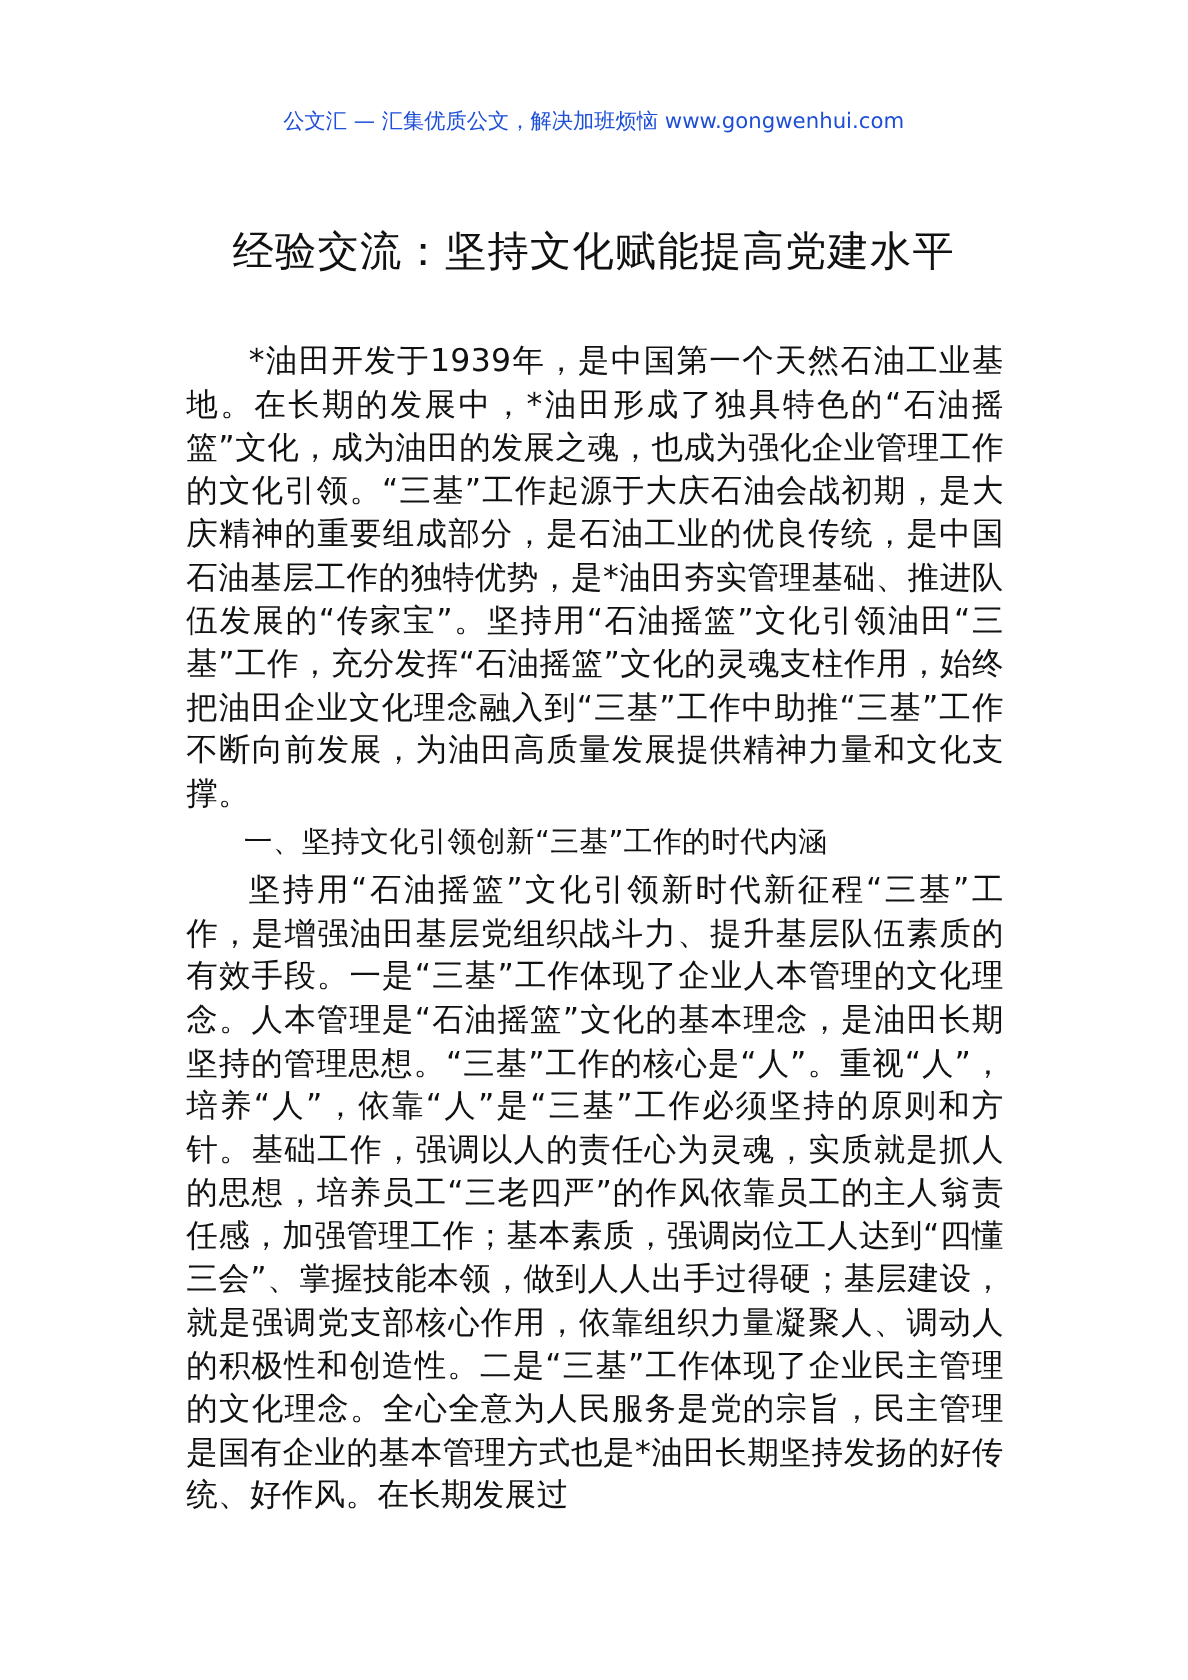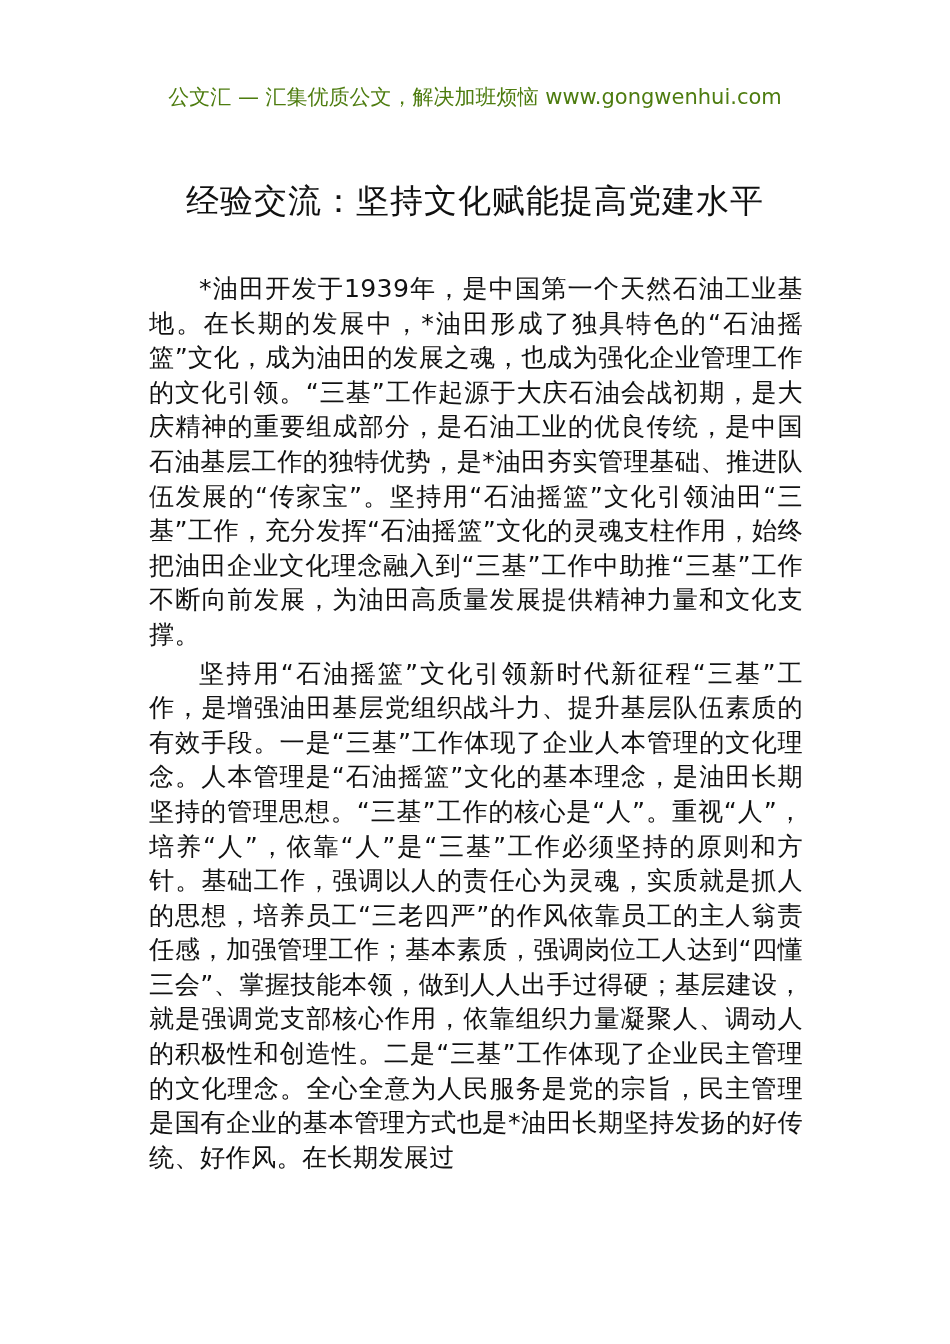--- a/index.html
+++ b/index.html
@@ -14,23 +14,23 @@
       overflow: hidden;
       font-family: "DejaVu Sans", "Liberation Sans", sans-serif;
       color: #111111;
     }
     .page-header {
       position: absolute;
       top: 86px;
       left: 0;
       width: 950px;
       text-align: center;
-      font-size: 21px;
+      font-size: 17px;
       line-height: 22px;
-      color: #4d7c0f;
+      color: #1d4ed8;
       letter-spacing: 0px;
     }
     .doc-title {
       position: absolute;
       top: 176px;
       left: 0;
       width: 950px;
       text-align: center;
       font-size: 33px;
       line-height: 50px;
@@ -64,14 +64,15 @@
 <body>
 
 <div class="page-header">
   <span>公文汇 — 汇集优质公文，解决加班烦恼 www.gongwenhui.com</span>
 </div>
 
 <h1 class="doc-title" style="margin:0;font-weight:normal;">经验交流：坚持文化赋能提高党建水平</h1>
 
 <div class="doc-body">
   <p class="para">*油田开发于1939年，是中国第一个天然石油工业基地。在长期的发展中，*油田形成了独具特色的“石油摇篮”文化，成为油田的发展之魂，也成为强化企业管理工作的文化引领。“三基”工作起源于大庆石油会战初期，是大庆精神的重要组成部分，是石油工业的优良传统，是中国石油基层工作的独特优势，是*油田夯实管理基础、推进队伍发展的“传家宝”。坚持用“石油摇篮”文化引领油田“三基”工作，充分发挥“石油摇篮”文化的灵魂支柱作用，始终把油田企业文化理念融入到“三基”工作中助推“三基”工作不断向前发展，为油田高质量发展提供精神力量和文化支撑。</p>
+  <p class="heading">一、坚持文化引领创新“三基”工作的时代内涵</p>
   <p class="para">坚持用“石油摇篮”文化引领新时代新征程“三基”工作，是增强油田基层党组织战斗力、提升基层队伍素质的有效手段。一是“三基”工作体现了企业人本管理的文化理念。人本管理是“石油摇篮”文化的基本理念，是油田长期坚持的管理思想。“三基”工作的核心是“人”。重视“人”，培养“人”，依靠“人”是“三基”工作必须坚持的原则和方针。基础工作，强调以人的责任心为灵魂，实质就是抓人的思想，培养员工“三老四严”的作风依靠员工的主人翁责任感，加强管理工作；基本素质，强调岗位工人达到“四懂三会”、掌握技能本领，做到人人出手过得硬；基层建设，就是强调党支部核心作用，依靠组织力量凝聚人、调动人的积极性和创造性。二是“三基”工作体现了企业民主管理的文化理念。全心全意为人民服务是党的宗旨，民主管理是国有企业的基本管理方式也是*油田长期坚持发扬的好传统、好作风。在长期发展过</p>
 </div>
 
 </body></html>

